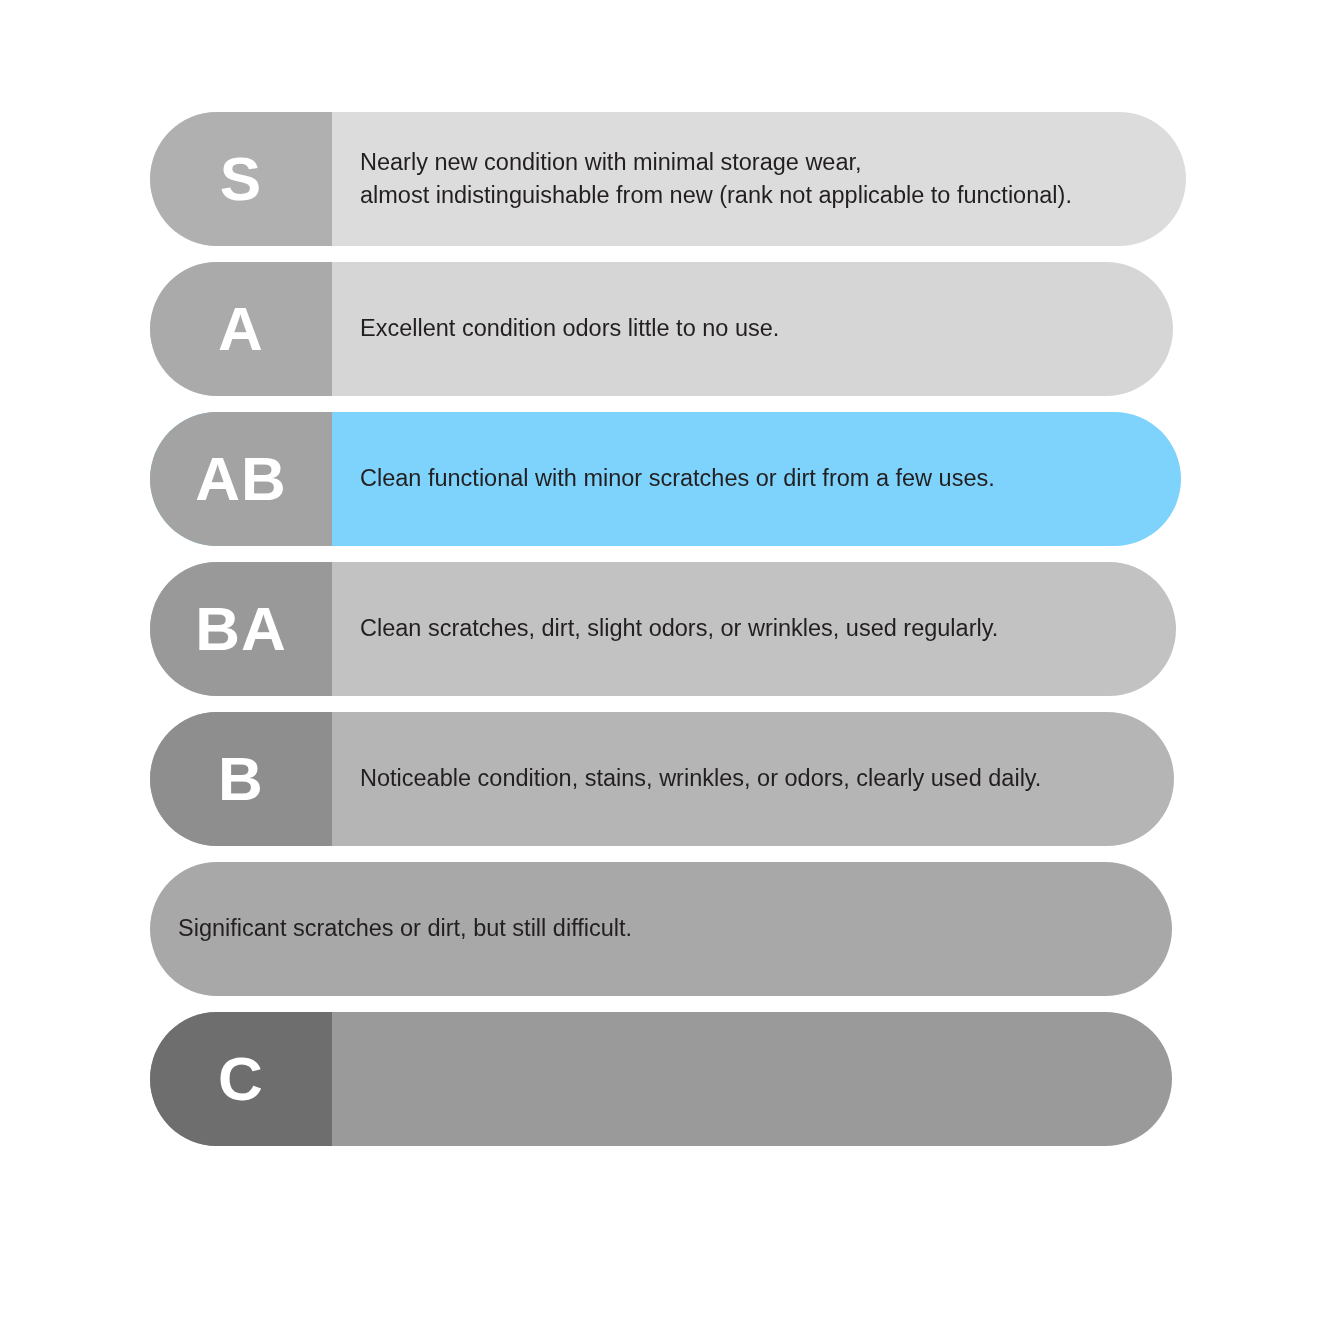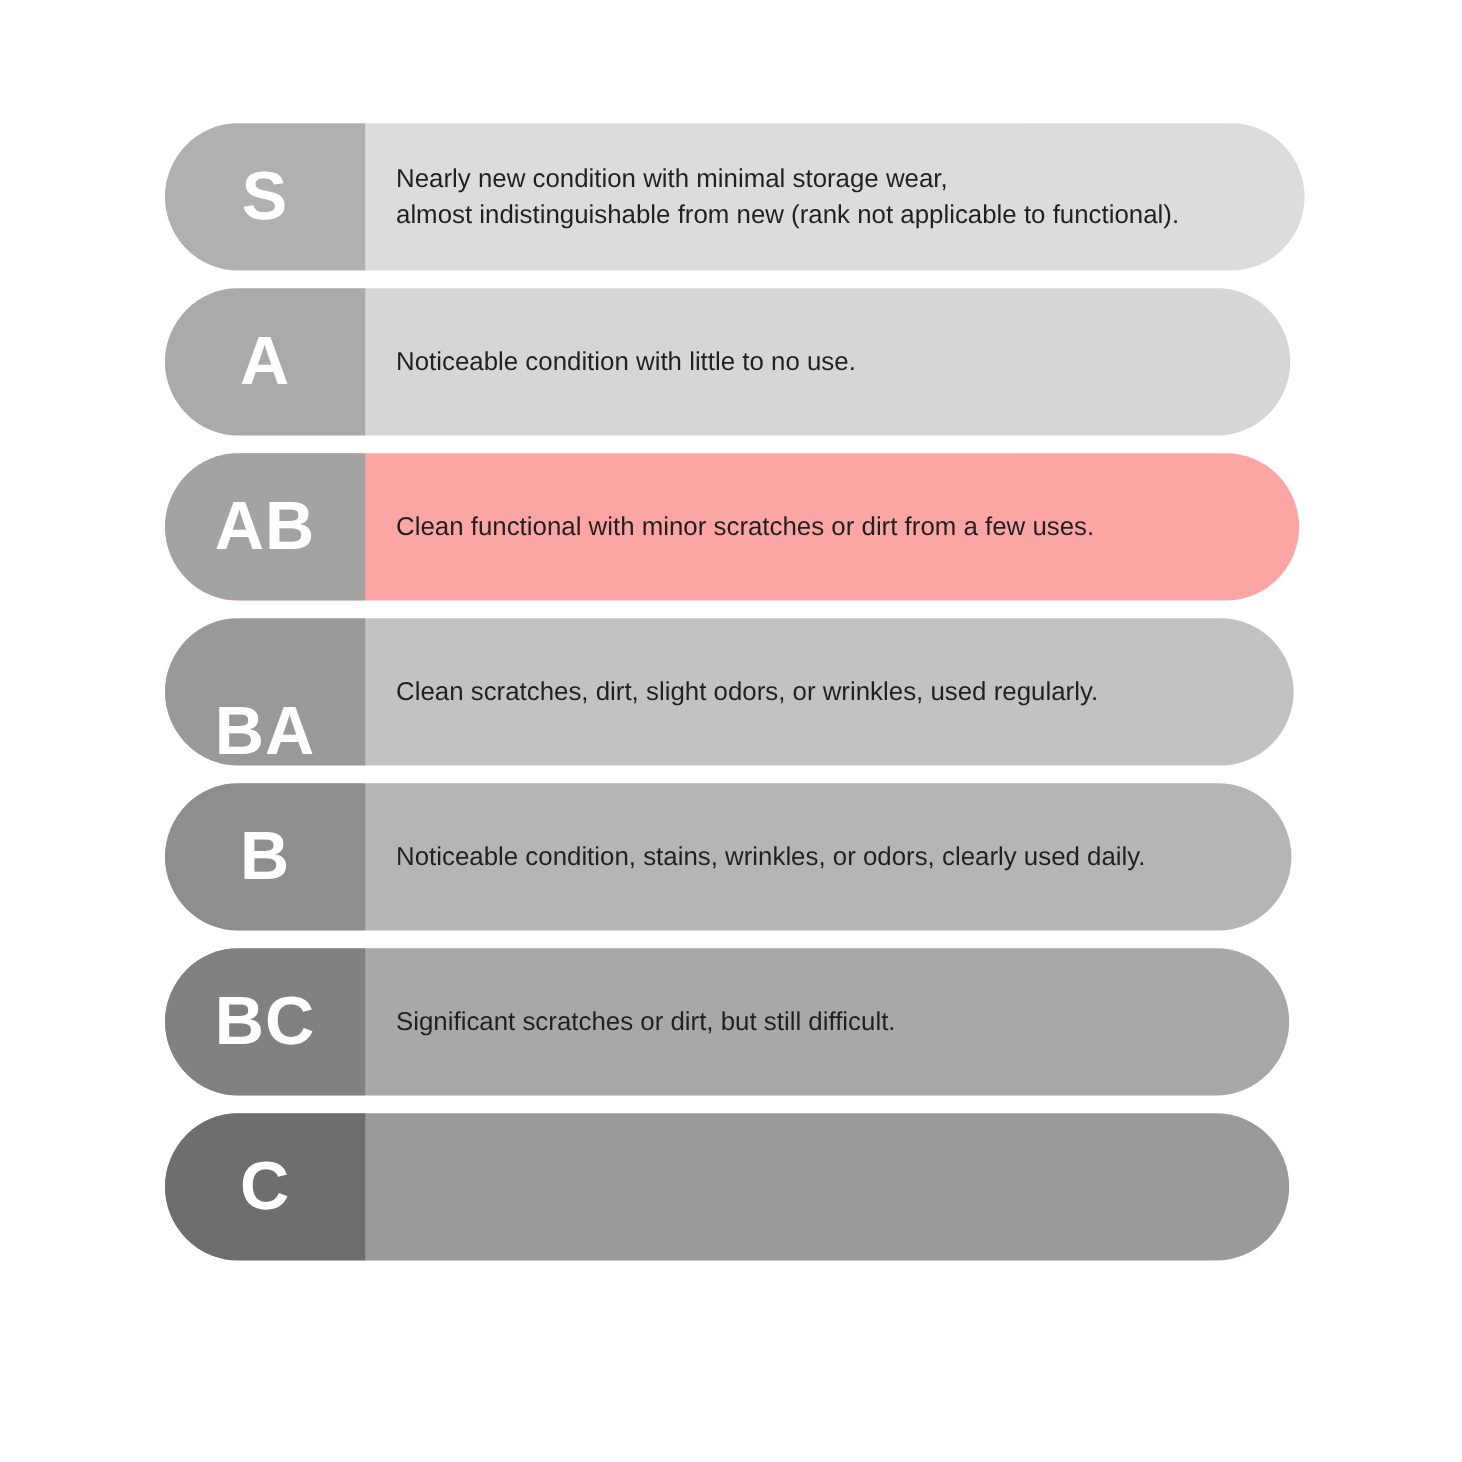--- a/index.html
+++ b/index.html
@@ -66,58 +66,55 @@
           <span>almost indistinguishable from new (rank not applicable to functional).</span>
         </div>
       </div>
     </div>
     <div class="grade-row" style="width: 1023px; background: rgb(214, 214, 214);">
       <div class="grade-badge" style="background: rgb(170, 170, 170);">
         <span>A</span>
       </div>
       <div class="grade-desc">
         <div>
-          <span>Noticeable condition with little to no use.</span>
+          <span>Excellent condition odors little to no use.</span>
         </div>
       </div>
     </div>
-    <div class="grade-row" style="width: 1031px; background: #fca5a5;">
+    <div class="grade-row" style="width: 1031px; background: #7dd3fc;">
       <div class="grade-badge" style="background: rgb(163, 163, 163);">
         <span>AB</span>
       </div>
       <div class="grade-desc">
         <div>
           <span>Clean functional with minor scratches or dirt from a few uses.</span>
         </div>
       </div>
     </div>
     <div class="grade-row" style="width: 1026px; background: rgb(194, 194, 194);">
-      <div class="grade-badge" style="background: rgb(153, 153, 153); align-items: flex-end;">
+      <div class="grade-badge" style="background: rgb(153, 153, 153);">
         <span>BA</span>
       </div>
       <div class="grade-desc">
         <div>
           <span>Clean scratches, dirt, slight odors, or wrinkles, used regularly.</span>
         </div>
       </div>
     </div>
     <div class="grade-row" style="width: 1024px; background: rgb(181, 181, 181);">
       <div class="grade-badge" style="background: rgb(142, 142, 142);">
         <span>B</span>
       </div>
       <div class="grade-desc">
         <div>
           <span>Noticeable condition, stains, wrinkles, or odors, clearly used daily.</span>
         </div>
       </div>
     </div>
     <div class="grade-row" style="width: 1022px; background: rgb(168, 168, 168);">
-      <div class="grade-badge" style="background: rgb(129, 129, 129);">
-        <span>BC</span>
-      </div>
       <div class="grade-desc">
         <div>
           <span>Significant scratches or dirt, but still difficult.</span>
         </div>
       </div>
     </div>
     <div class="grade-row" style="width: 1022px; background: rgb(154, 154, 154);">
       <div class="grade-badge" style="background: rgb(110, 110, 110);">
         <span>C</span>
       </div>

